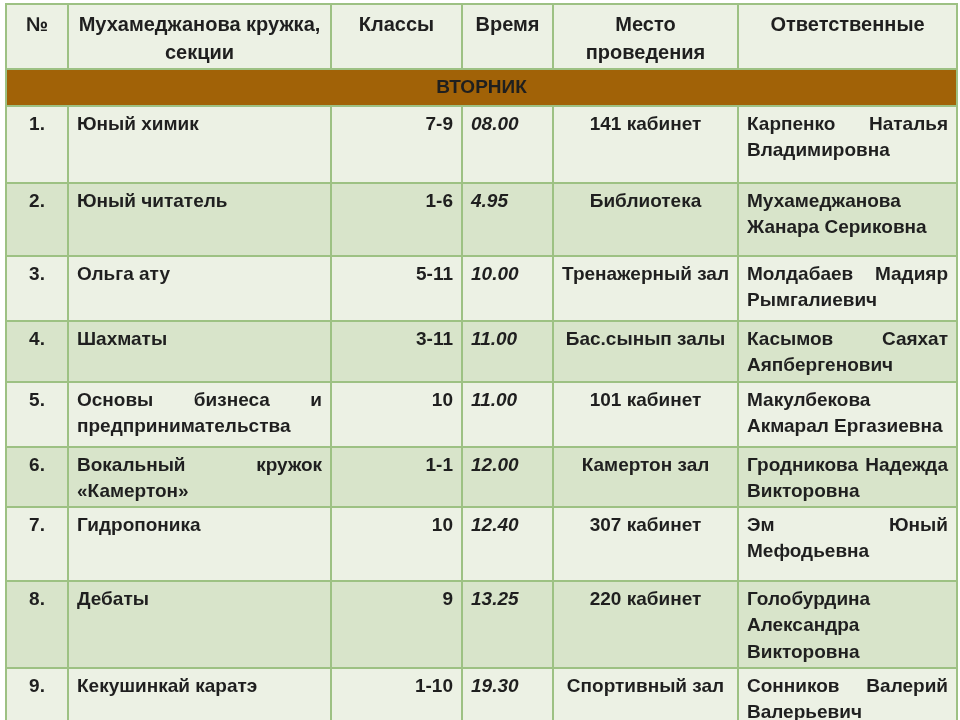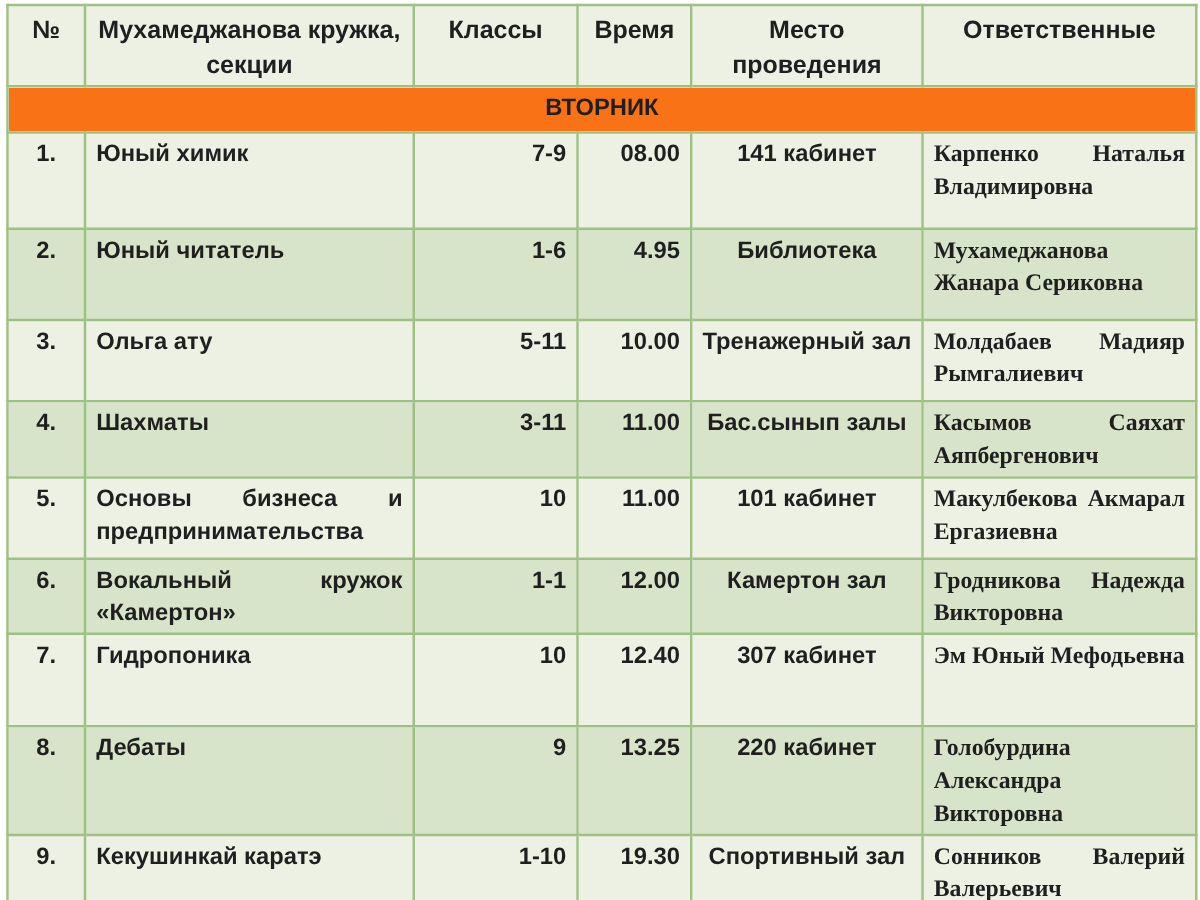--- a/index.html
+++ b/index.html
@@ -38,32 +38,32 @@
   }
   table.schedule th {
     font-size: 20px;
     text-align: center;
     background: #ecf1e4;
     padding-top: 6px;
   }
   tr.row-light td { background: #ecf1e4; }
   tr.row-dark  td { background: #d8e4ca; }
   td.banner-cell {
-    background: #f97316;
+    background: #a16207;
     text-align: center;
     vertical-align: middle;
     font-size: 20px;
     padding: 2px 8px;
   }
   td.c-num   { text-align: center; }
   td.c-name  { text-align: justify; }
   td.c-grade { text-align: right; }
-  td.c-time  { text-align: right; }
+  td.c-time  { text-align: left; font-style: italic; }
   td.c-place { text-align: center; }
-  td.c-person{ text-align: justify; font-family: Liberation Serif, serif; }
+  td.c-person{ text-align: justify; }
 </style>
 </head>
 <body>
 
 <div class="stage">
   <table class="schedule">
     <colgroup>
       <col style="width:62px">
       <col style="width:263px">
       <col style="width:131px">

